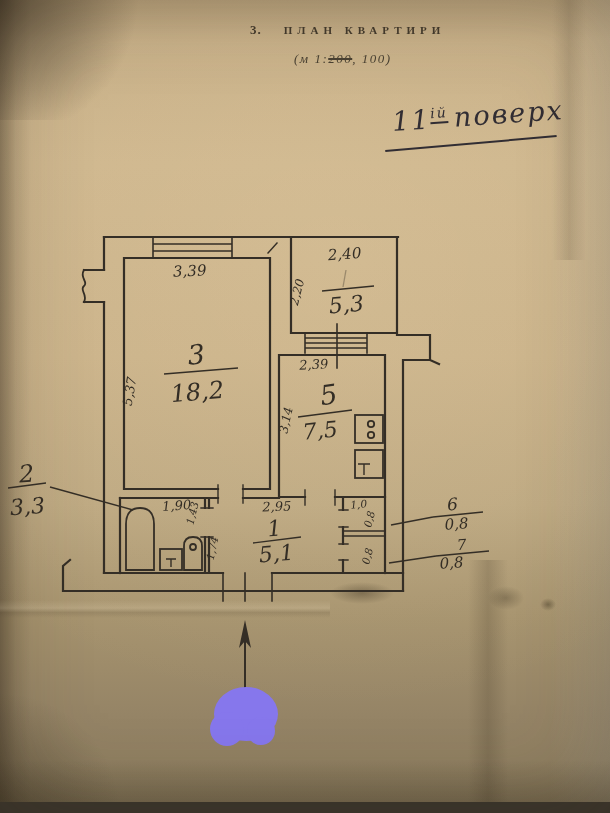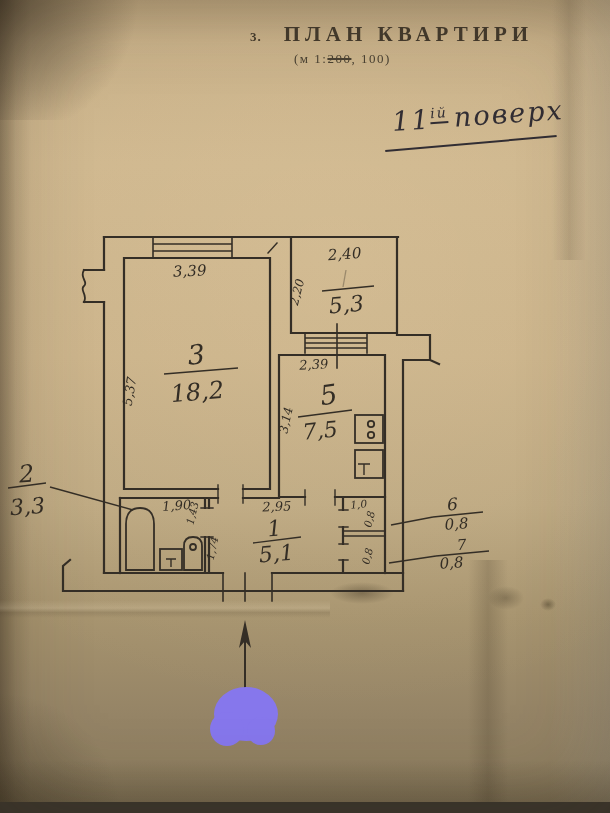--- a/index.html
+++ b/index.html
@@ -35,23 +35,23 @@
   .stain-c{position:absolute;left:540px;top:598px;width:16px;height:13px;border-radius:50%;
     background:radial-gradient(closest-side, rgba(48,38,22,0.40), transparent);}
   .bottom-band{position:absolute;left:0;bottom:0;width:610px;height:11px;background:#3a352c;}
   .bottom-fade{position:absolute;left:0;bottom:11px;width:610px;height:42px;
     background:linear-gradient(180deg, transparent, rgba(40,34,22,0.24));}
 
   
   .title-row{position:absolute;left:250px;top:22px;display:flex;align-items:baseline;
     color:#433a2c;font-family:"Liberation Serif",serif;font-weight:bold;}
   .item-no{font-size:13px;margin-right:22px;letter-spacing:1px;}
-  .doc-title{font-size:21px;letter-spacing:5px;}
+  .doc-title{font-size:11px;letter-spacing:5px;}
   .scale-note{position:absolute;left:294px;top:51px;color:#4a4133;
-    font-family:"Liberation Serif",serif;font-size:13px;letter-spacing:1.5px;}
+    font-family:"Liberation Serif",serif;font-size:13px;letter-spacing:1.5px;font-style:italic;}
   .struck{text-decoration:line-through;text-decoration-thickness:1.5px;}
 
   
   .floor-note{position:absolute;left:392px;top:100px;color:#312d33;
     font-family:"DejaVu Serif",serif;font-style:italic;font-size:27px;
     letter-spacing:2px;transform:rotate(-4deg);white-space:nowrap;}
   .floor-note sup{font-size:14px;border-bottom:2px solid #312d33;padding-bottom:1px;margin-right:6px;}
   .fn-underline{position:absolute;left:-9px;top:42px;width:172px;height:0;
     border-bottom:2px solid #312d33;transform:rotate(-1deg);}
 

